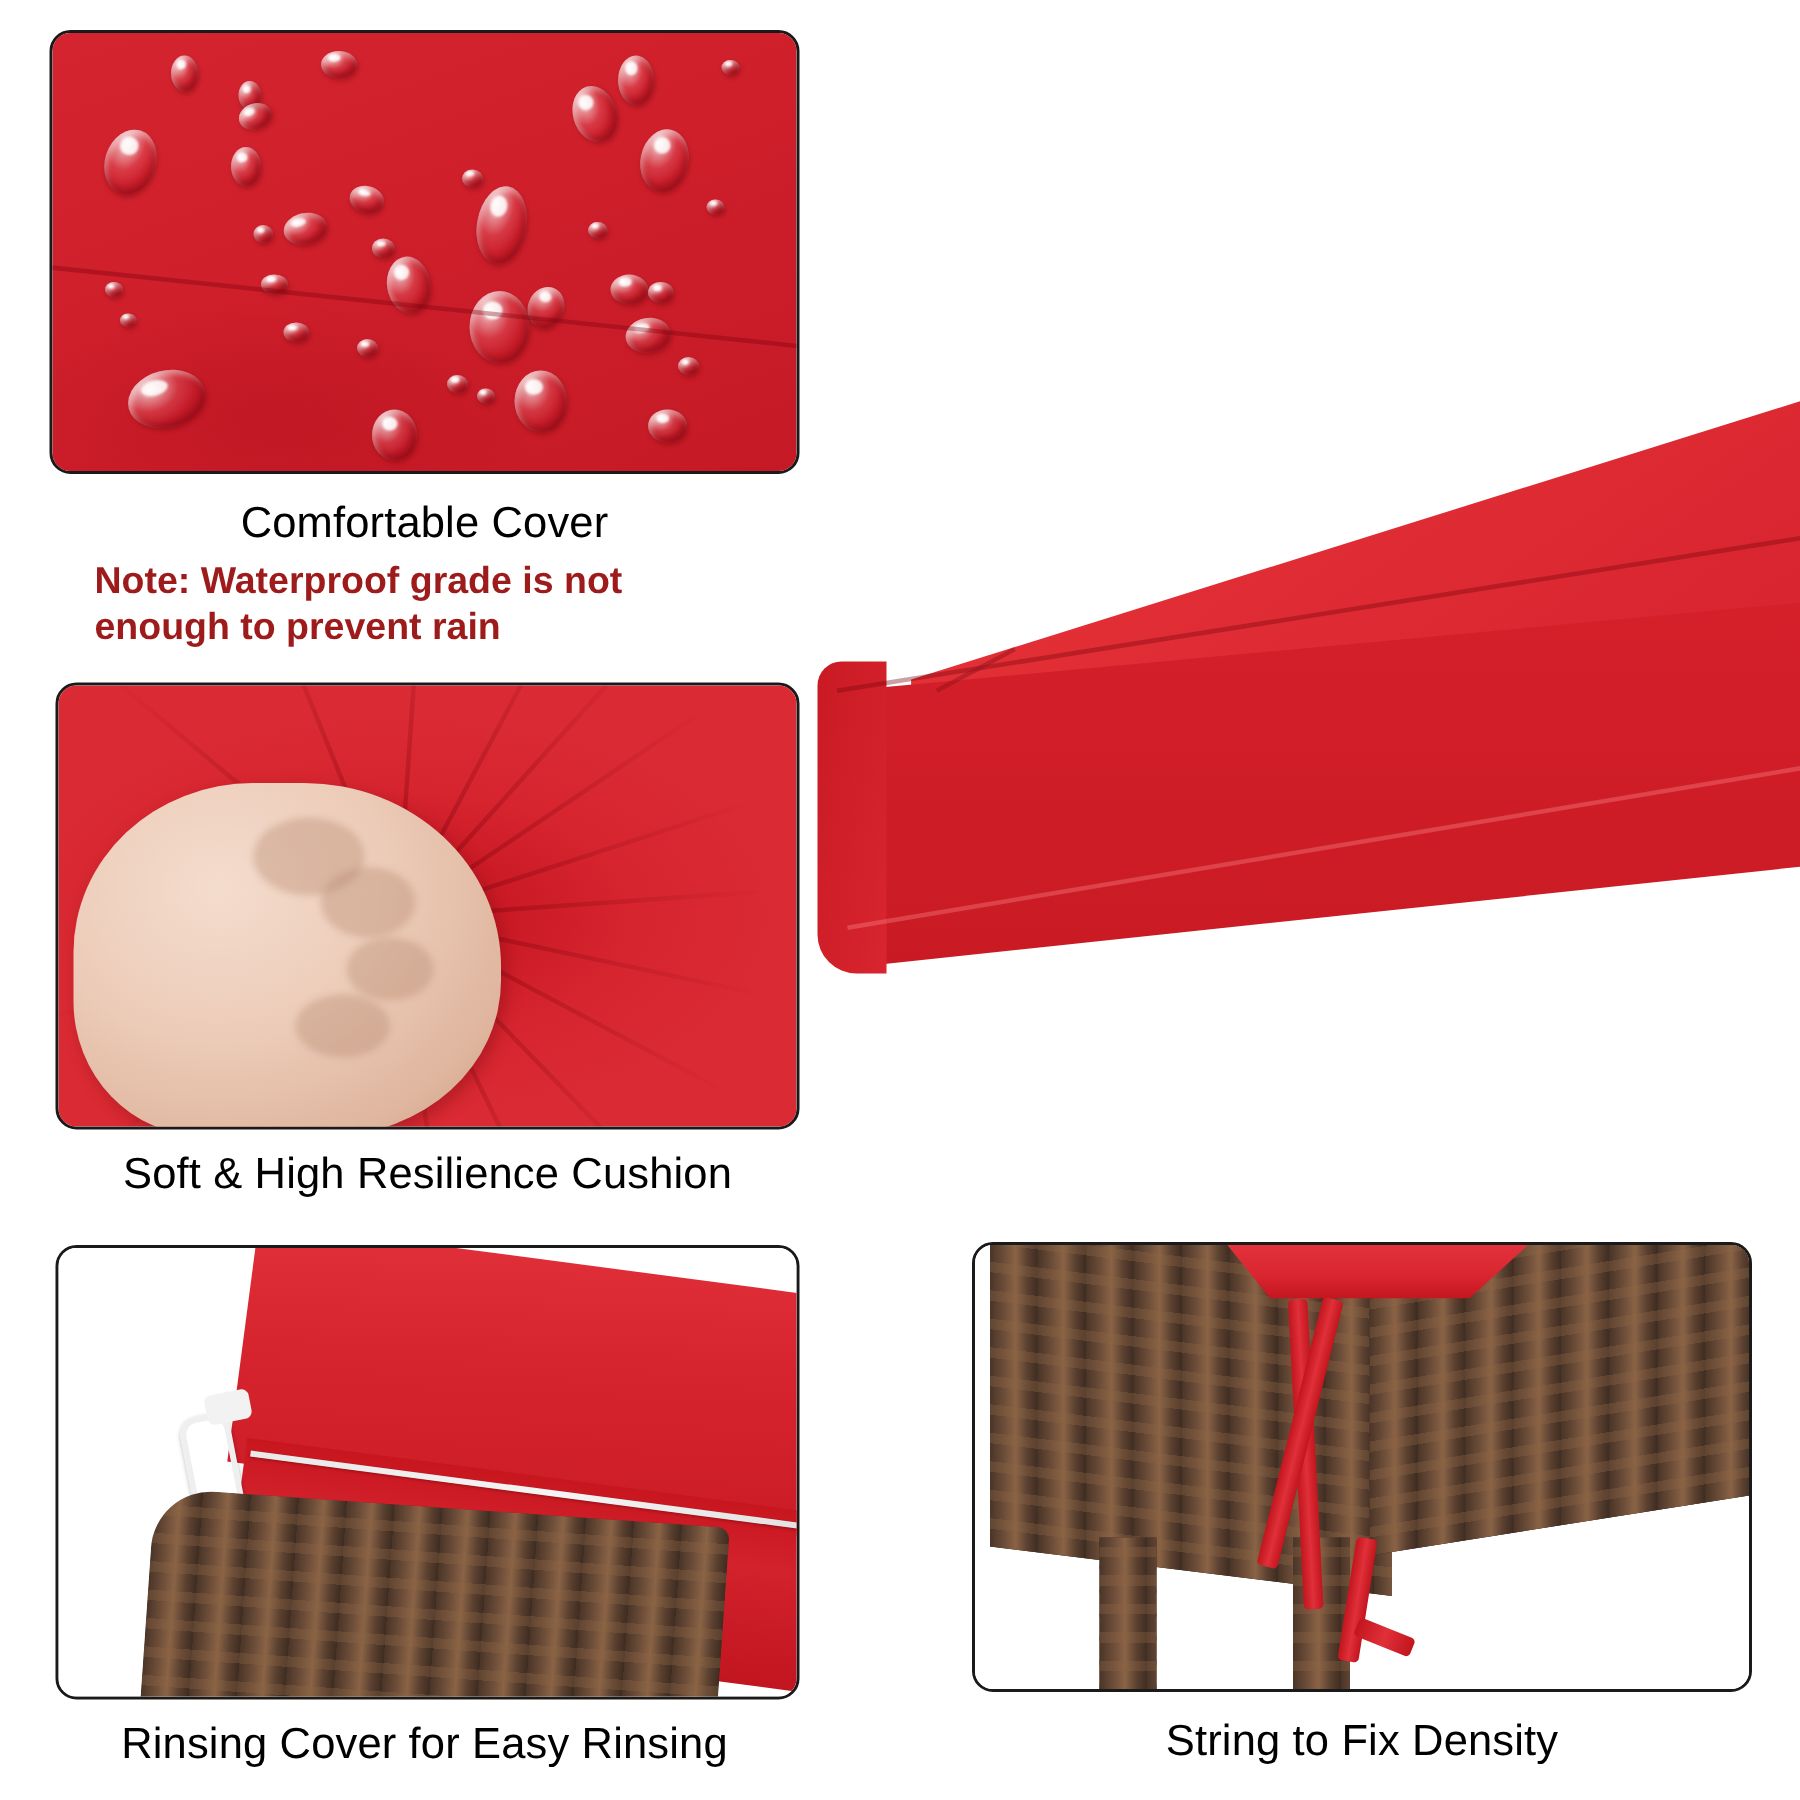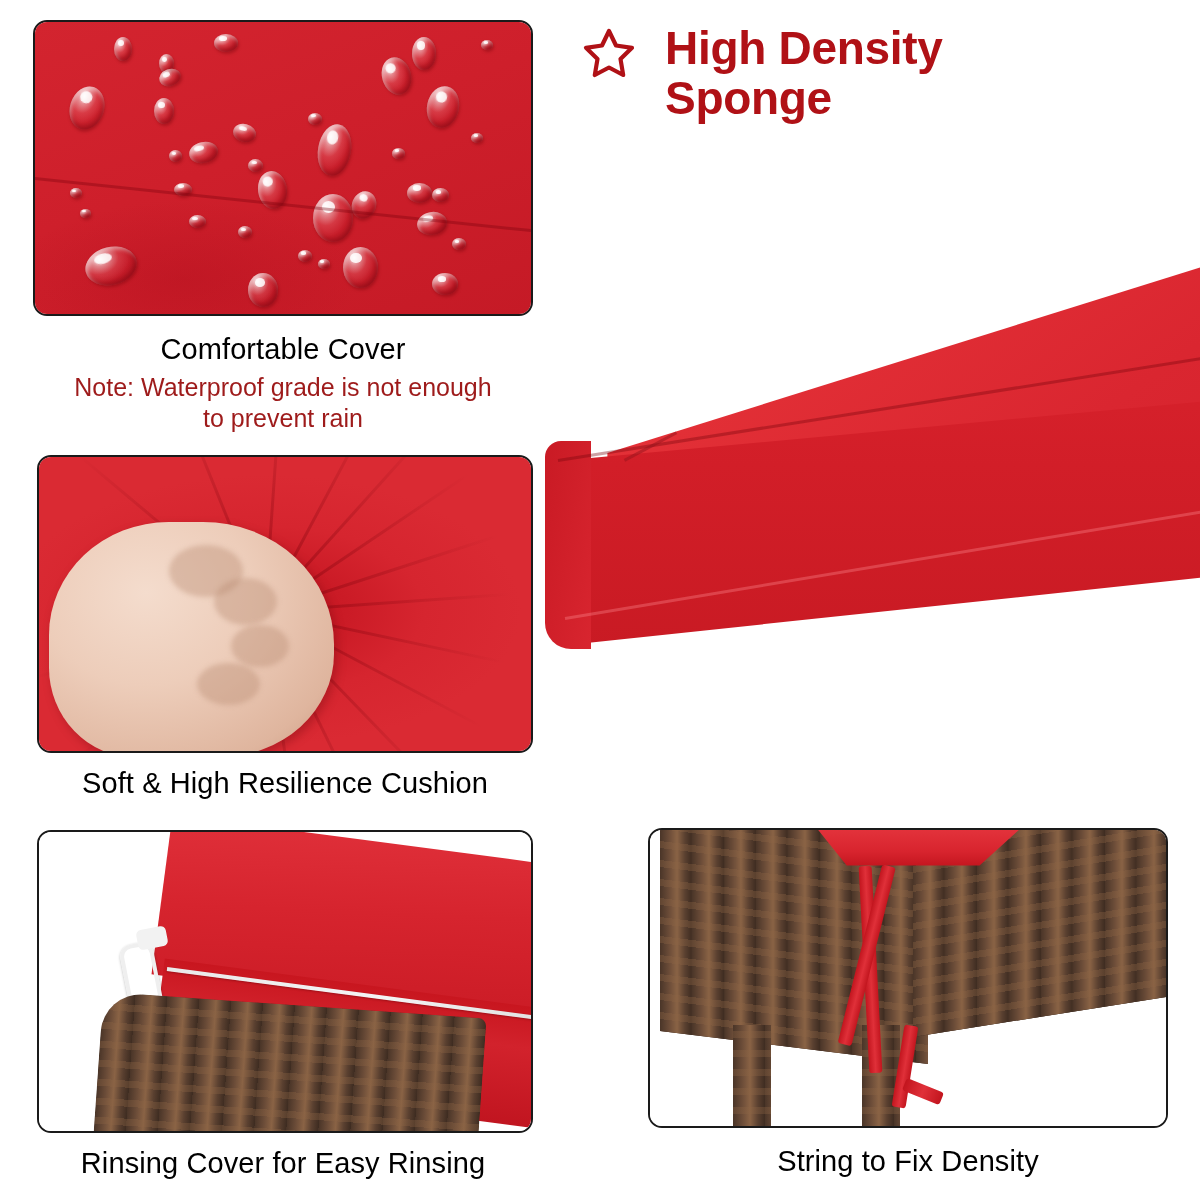--- a/index.html
+++ b/index.html
@@ -6,22 +6,22 @@
   body{width:1200px;height:1200px;position:relative;overflow:hidden;
        font-family:"Liberation Sans","DejaVu Sans",sans-serif;}
 
   
   .panel{position:absolute;border:2px solid #1a1a1a;border-radius:14px;
          overflow:hidden;background:#ffffff;box-sizing:border-box;}
 
   
   .caption{position:absolute;text-align:center;color:#000000;
            font-size:29px;line-height:1.18;letter-spacing:.1px;}
-  .note{position:absolute;text-align:center;color:#9E1B1B;
-        font-size:25px;line-height:1.22;}
+  .note{position:absolute;text-align:left;color:#9E1B1B;
+        font-size:25px;line-height:1.22;font-weight:bold;}
 
   
   #feature-list{position:absolute;left:583px;top:24px;width:600px;}
   .feature-row{display:flex;align-items:flex-start;margin-bottom:30px;}
   .feature-row .star{flex:0 0 auto;width:56px;height:56px;margin-right:26px;
                      margin-top:2px;}
   .feature-label{font-size:46px;font-weight:bold;color:#B01116;
                  line-height:1.08;letter-spacing:-.3px;white-space:pre-line;}
 
   
@@ -116,29 +116,20 @@
   .hero-crease{position:absolute;left:11%;top:45%;width:9%;height:3px;
       background:rgba(150,20,28,.5);transform:rotate(-28deg);}
 </style>
 </head>
 <body>
 
 <div id="feature-list">
 
 
 
-  <div class="feature-row">
-    <span class="star">
-      <svg viewBox="0 0 52 52" width="52" height="52">
-        <polygon points="26,5 33,19.5 49,21.8 37.5,33 40.2,49 26,41.5 11.8,49 14.5,33 3,21.8 19,19.5" fill="none" stroke="#B01116" stroke-width="4.2" stroke-linejoin="round"></polygon>
-      </svg>
-    </span>
-    <span class="feature-label">High Density
-Sponge</span>
-  </div>
 
 </div>
 
 <div class="panel" id="panel-waterproof">
   <div class="drop-bg">
     <i class="drop" style="left:7%;top:22%;width:34px;height:44px;transform:rotate(18deg)"></i>
     <i class="drop" style="left:16%;top:5%;width:18px;height:24px;"></i>
     <i class="drop" style="left:25%;top:11%;width:15px;height:19px;"></i>
     <i class="drop" style="left:25%;top:16%;width:22px;height:17px;transform:rotate(-20deg)"></i>
     <i class="drop" style="left:24%;top:26%;width:20px;height:26px;"></i>

